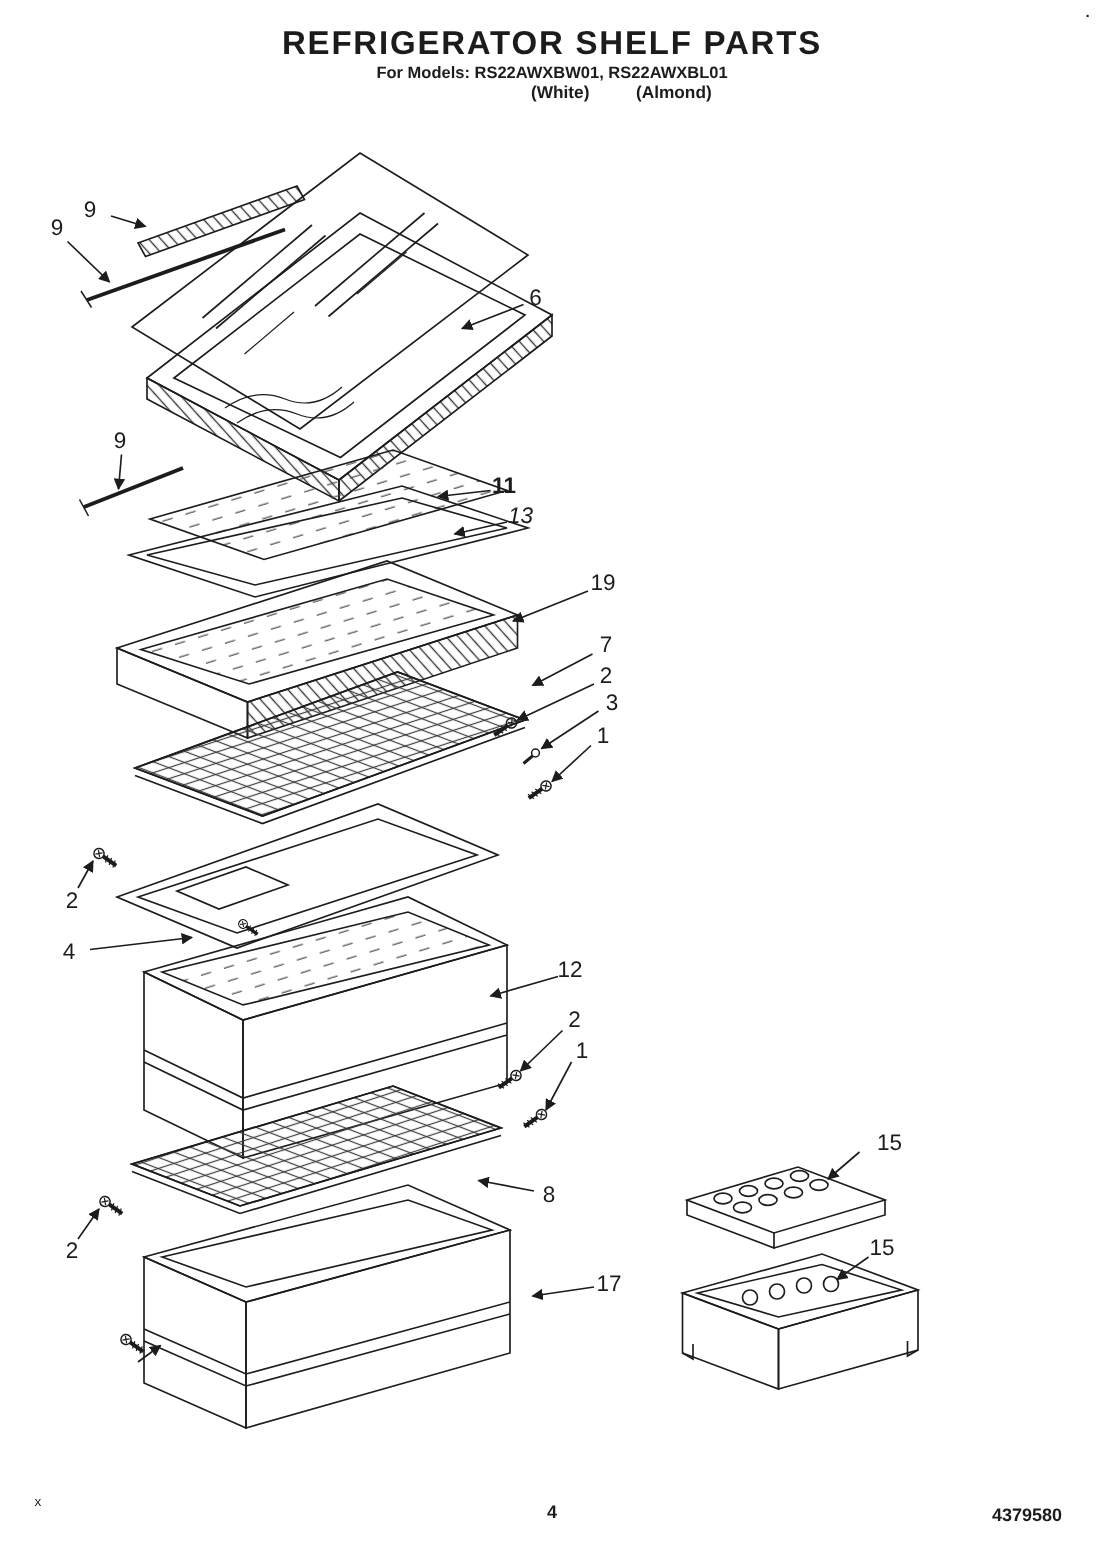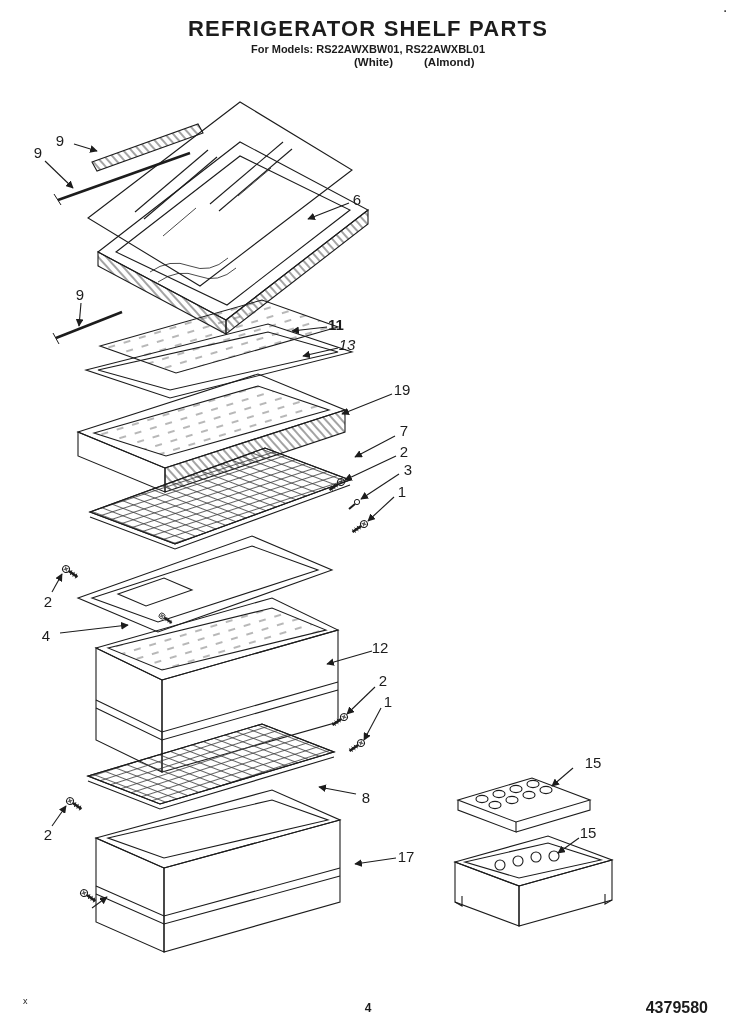--- a/index.html
+++ b/index.html
@@ -12,21 +12,21 @@
   .models { font-size:11px; font-weight:bold; margin-top:1px; }
   .colors { position:relative; height:14px; font-size:11.5px; font-weight:bold; margin-top:1px; }
   .colors .cw { position:absolute; left:322px;margin-left:32px; }
   .colors .ca { position:absolute; left:400px;padding-left:24px; }
   svg.art { position:absolute; left:0; top:0; width:736px; height:1028px; color:var(--line,#1a1a1a); }
   .callout-layer { position:absolute; left:0; top:0; width:736px; height:1028px; pointer-events:none; }
   .callout { position:absolute; transform:translate(-50%,-50%); font-size:15px; line-height:1;
              color:var(--line,#1a1a1a); }
   .page-num { position:absolute; bottom:13px; left:0; width:100%; text-align:center;
               font-size:12px; font-weight:bold; }
-  .doc-num  { position:absolute; bottom:11px; right:28px; font-size:16px; font-weight:bold;text-align:center; }
+  .doc-num  { position:absolute; bottom:11px; right:28px; font-size:12px; font-weight:bold;text-align:center; }
   .corner-mark { position:absolute; font-size:10px; font-weight:bold; }
   .corner-mark.tr { top:6px; right:9px; }
   .corner-mark.bl { bottom:22px; left:23px; font-size:9px; font-weight:normal; }
 </style>
 </head>
 <body>
 
 <div class="page">
 
   <div class="corner-mark tr">·</div>

